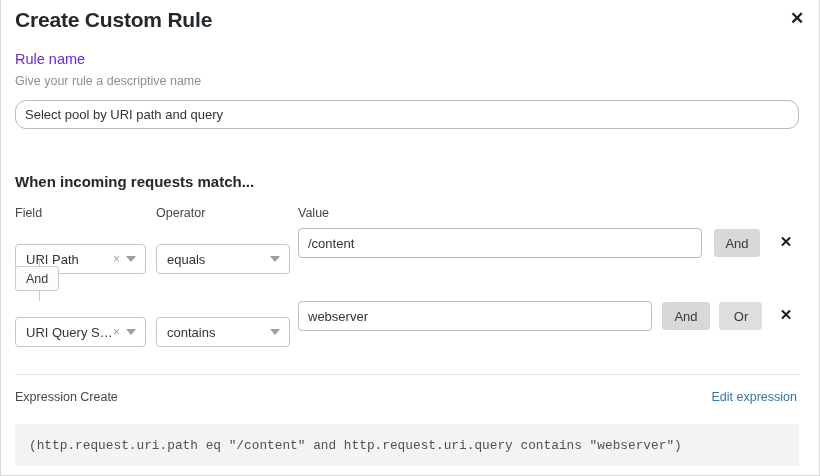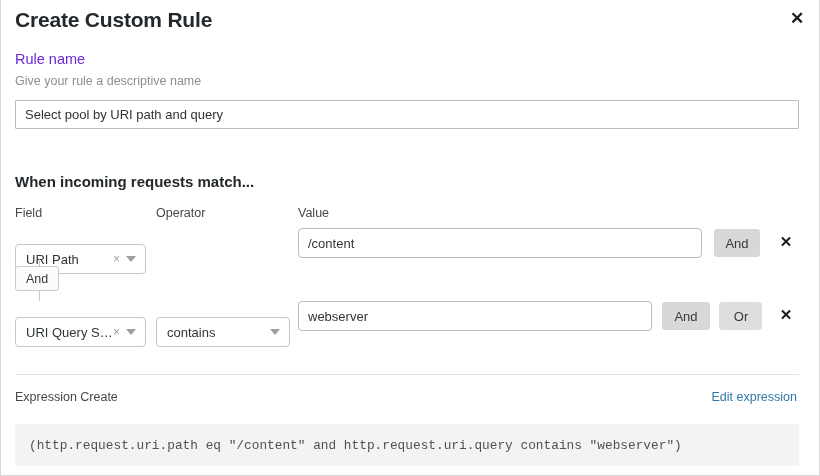--- a/index.html
+++ b/index.html
@@ -40,21 +40,21 @@
     position: absolute; left: 14px; top: 51px;
     font-size: 14.5px; color: #6d28d9;
   }
   .rule-name-help {
     position: absolute; left: 14px; top: 74px;
     font-size: 12.5px; color: #8b8f93; text-align: center;
   }
   .rule-name-input {
     position: absolute; left: 14px; top: 100px;
     width: 784px; height: 29px;
-    border: 1px solid #b6bcc2; border-radius: 1px;
+    border: 1px solid #b6bcc2; border-radius: 11px;
     background: #fff;
     font-family: "Liberation Sans", sans-serif;
     font-size: 13px; color: #2f3437;
     padding: 0 9px;
     outline: none;
   }
   
   .section-heading {
     position: absolute; left: 14px; top: 173px;
     font-size: 15px; font-weight: bold; color: #23282c;
@@ -185,20 +185,24 @@
   <div class="col-label col-field">Field</div>
   <div class="col-label col-operator">Operator</div>
   <div class="col-label col-value">Value</div>
 
   <div class="row row1">
     <div class="sel field-sel">
       <span class="sel-text">URI Path</span>
       <span class="clear-x">×</span>
       <span class="caret"></span>
     </div>
+    <div class="sel op-sel">
+      <span class="sel-text">equals</span>
+      <span class="caret"></span>
+    </div>
     <input class="value-input val1" type="text" value="/content" style="">
     <button class="btn-logic r1-and">And</button>
     <button class="btn-remove">✕</button>
   </div>
 
   <div class="connector">
     <div class="line-top"></div>
     <div class="badge">And</div>
     <div class="line-bot"></div>
   </div>

